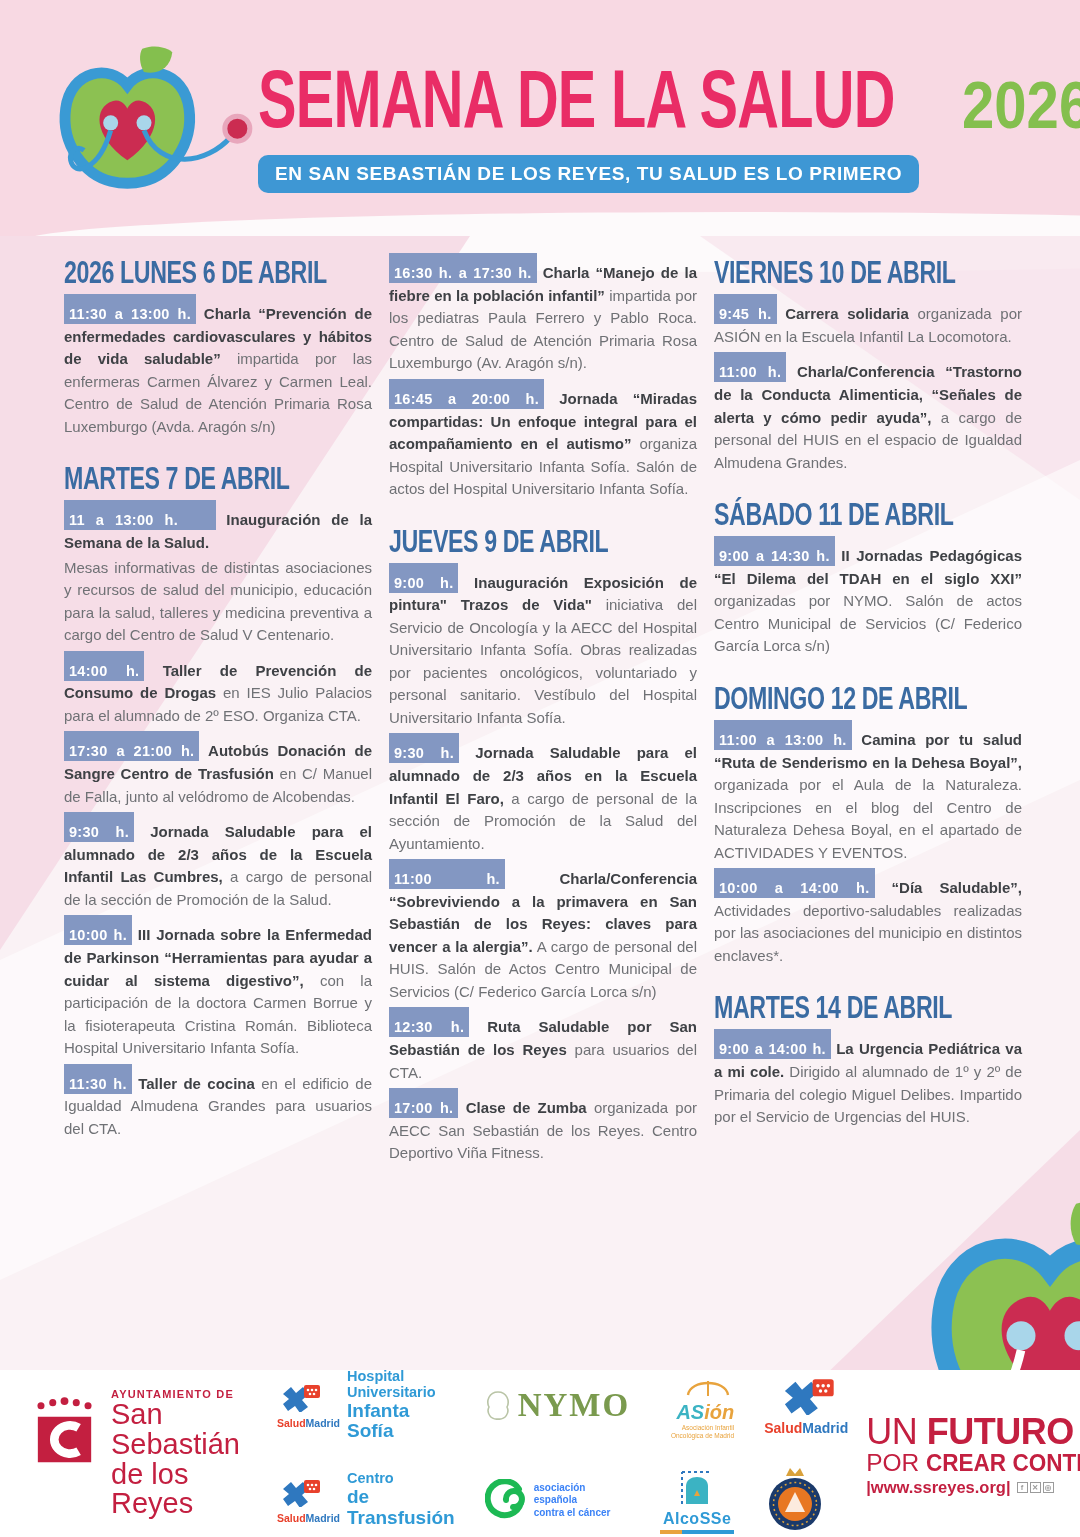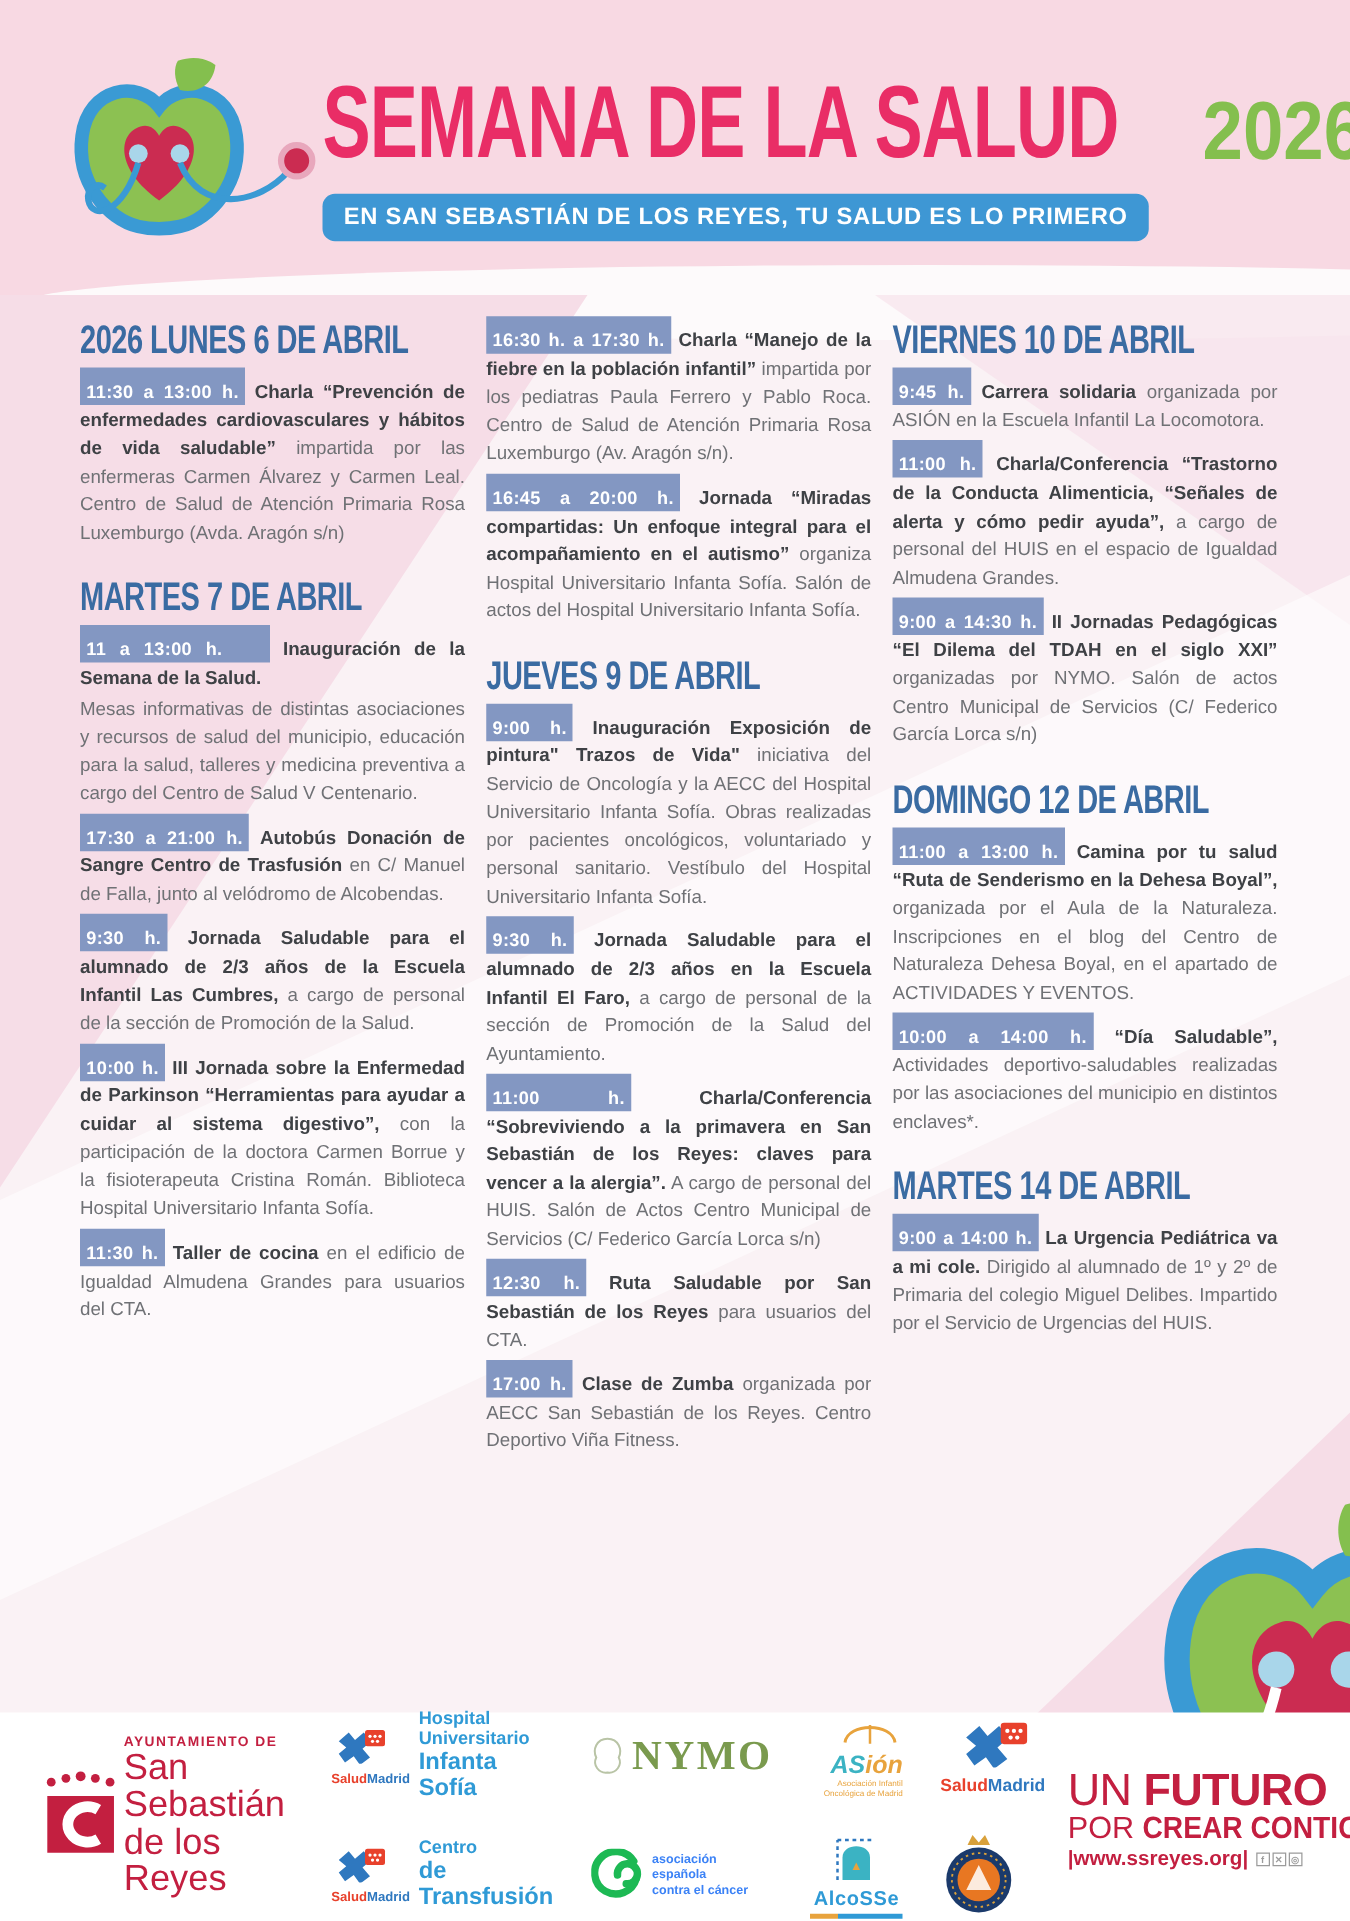--- a/index.html
+++ b/index.html
@@ -35,21 +35,21 @@
   .event { font-size:15px; line-height:1.5; color:#6f7175; text-align:justify;
            margin-bottom:13px; }
   .event .time { background:#8397c2; color:#fff; font-weight:700; padding:12px 5px 2px;
                  font-size:14.5px; letter-spacing:.3px; }
   .event .etitle { font-weight:700; color:#3e4145; }
   .event .desc2 { display:block; margin-top:2px; }
 
   
   .footer { position:absolute; left:0; bottom:0; width:100%; height:167px; background:#fff;
             z-index:3; display:flex; align-items:center; padding:0 30px; gap:18px; }
-  .ayto { display:flex; align-items:center; }
+  .ayto { display:flex; gap:12px; }
   .ayto-text .l1 { color:#c31f40; font-size:11px; font-weight:700; letter-spacing:1.2px; }
   .ayto-text .l2, .ayto-text .l3 { color:#c31f40; font-size:29px; font-weight:500; line-height:1.02; }
   .logo-grid { display:grid; grid-template-columns:auto auto auto auto; gap:20px 30px;
                align-items:center; flex:1; justify-content:space-evenly; }
   .lg-item { display:flex; align-items:center; gap:7px; }
   .sm-brand { font-size:10.5px; font-weight:700; margin-top:1px; }
   .sm-brand .r { color:#e8412c; } .sm-brand .b { color:#2f78bf; }
   .hosp-l1 { color:#2f9ad6; font-weight:700; font-size:14.5px; line-height:1.1; }
   .hosp-l2 { color:#2f9ad6; font-weight:700; font-size:19px; line-height:1.1; }
   .nymo { font-family:"Liberation Serif", serif; font-weight:700; font-size:33px;
@@ -131,20 +131,25 @@
         </p>
       </div>
       <div class="section">
         <div class="day-heading"><span>MARTES 7 DE ABRIL</span></div>
         <p class="event">
           <span class="time">11 a 13:00 h.&nbsp;&nbsp;&nbsp;</span>
           <span class="etitle">Inauguración de la Semana de la Salud.</span>
           <span class="desc2">Mesas informativas de distintas asociaciones y recursos de salud del municipio, educación para la salud, talleres y medicina preventiva a cargo del Centro de Salud V Centenario.</span>
         </p>
         <p class="event">
+          <span class="time">14:00 h.</span>
+          <span class="etitle">Taller de Prevención de Consumo de Drogas</span>
+          <span class="edesc">en IES Julio Palacios para el alumnado de 2º ESO. Organiza CTA.</span>
+        </p>
+        <p class="event">
           <span class="time">17:30 a 21:00 h.</span>
           <span class="etitle">Autobús Donación de Sangre Centro de Trasfusión</span>
           <span class="edesc">en C/ Manuel de Falla, junto al velódromo de Alcobendas.</span>
         </p>
       </div>
       <div class="section">
         <p class="event">
           <span class="time">9:30 h.</span>
           <span class="etitle">Jornada Saludable para el alumnado de 2/3 años de la Escuela Infantil Las Cumbres,</span>
           <span class="edesc">a cargo de personal de la sección de Promoción de la Salud.</span>
@@ -213,20 +218,21 @@
           <span class="etitle">Carrera solidaria</span>
           <span class="edesc">organizada por ASIÓN en la Escuela Infantil La Locomotora.</span>
         </p>
         <p class="event">
           <span class="time">11:00 h.</span>
           <span class="etitle">Charla/Conferencia “Trastorno de la Conducta Alimenticia, “Señales de alerta y cómo pedir ayuda”,</span>
           <span class="edesc">a cargo de personal del HUIS en el espacio de Igualdad Almudena Grandes.</span>
         </p>
       </div>
       <div class="section">
+        <div class="day-heading"><span>SÁBADO 11 DE ABRIL</span></div>
         <p class="event">
           <span class="time">9:00 a 14:30 h.</span>
           <span class="etitle">II Jornadas Pedagógicas “El Dilema del TDAH en el siglo XXI”</span>
           <span class="edesc">organizadas por NYMO. Salón de actos Centro Municipal de Servicios (C/ Federico García Lorca s/n)</span>
         </p>
       </div>
       <div class="section">
         <div class="day-heading"><span>DOMINGO 12 DE ABRIL</span></div>
         <p class="event">
           <span class="time">11:00 a 13:00 h.</span>

